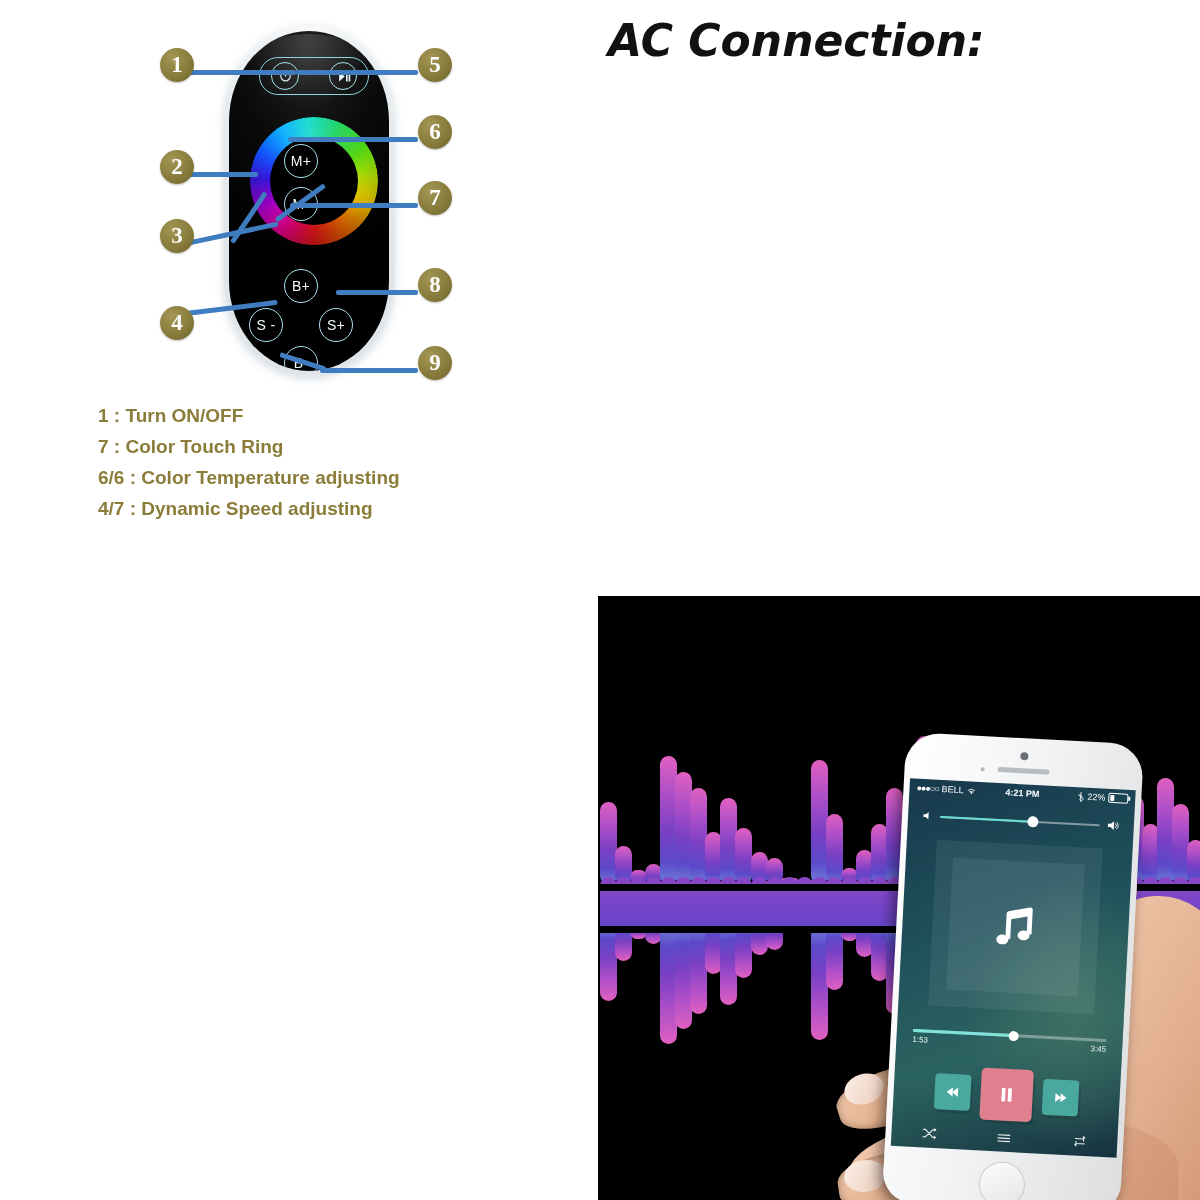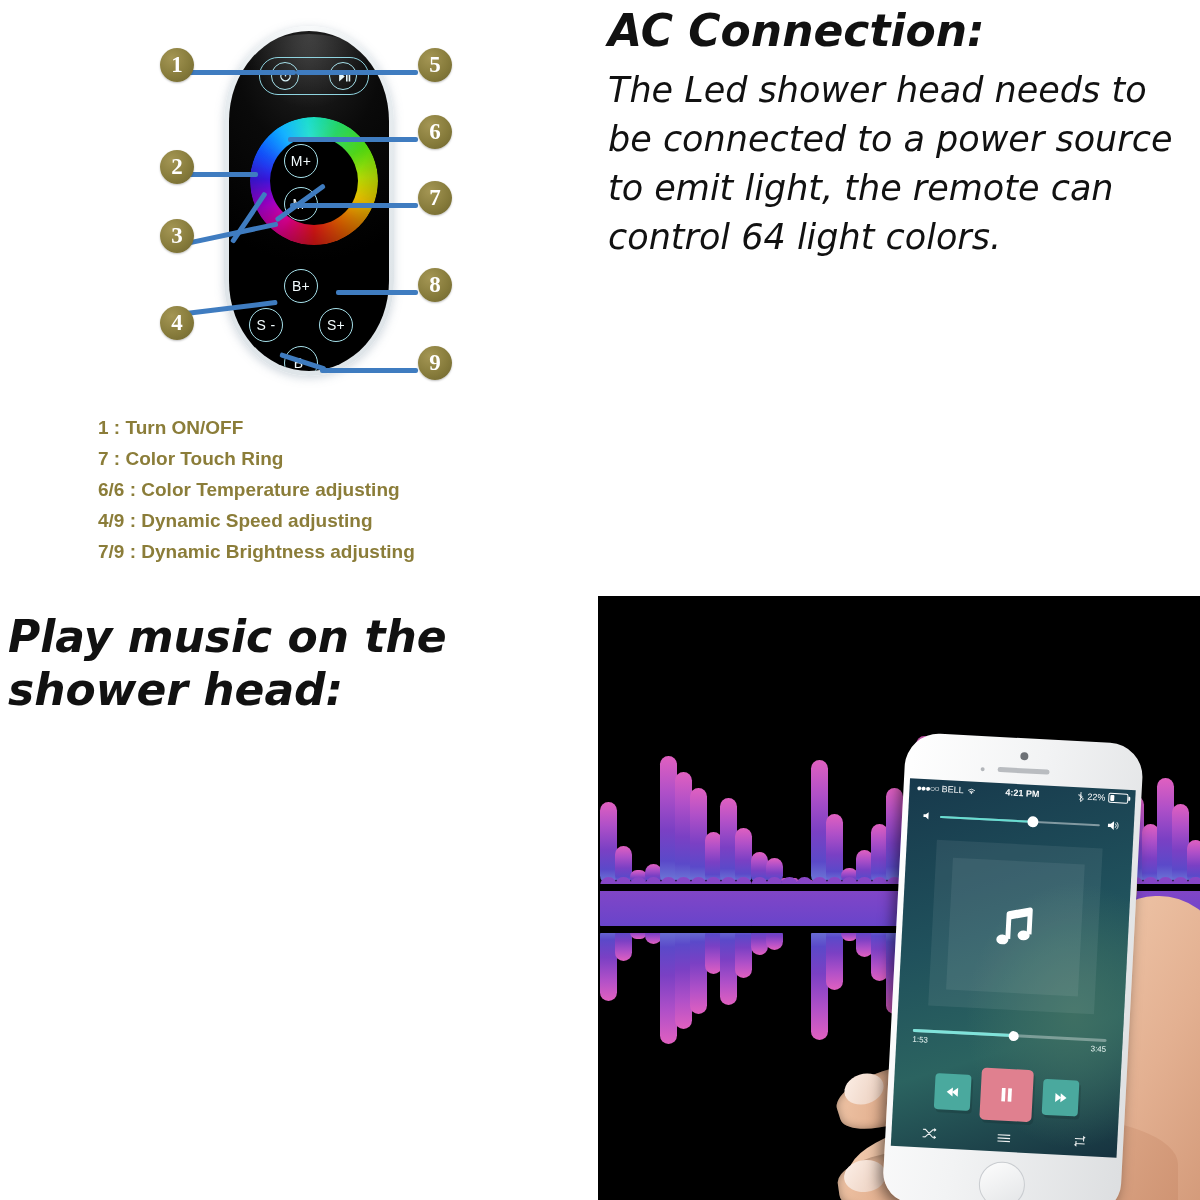--- a/index.html
+++ b/index.html
@@ -100,29 +100,29 @@
     display:flex;align-items:center;justify-content:center;
     box-shadow:0 1px 2px rgba(0,0,0,.25);
     z-index:6;
   }
   .lead{
     position:absolute;height:5px;border-radius:2px;
     background:#3f7cc0;z-index:5;transform-origin:left center;
   }
 
   
-  #legend{position:absolute;left:98px;top:400px;width:470px;margin-top:12px;}
+  #legend{position:absolute;left:98px;top:400px;width:470px;}
   .legend-line{
     font-family:"Liberation Sans",sans-serif;
     font-weight:bold;font-size:19px;color:#8b7d39;
     line-height:31px;white-space:nowrap;
   }
 
   
-  #ac-block{left:608px;top:4px;width:590px;height:380px;}
+  #ac-block{left:608px;top:14px;width:590px;height:380px;}
   .head-title{
     font-family:"DejaVu Sans",sans-serif;
     font-style:italic;font-size:44px;color:#111;line-height:54px;margin:0 0 8px 0;
   }
   .body-text{
     font-family:"DejaVu Sans",sans-serif;
     font-style:italic;font-size:35px;color:#111;line-height:49px;margin:0;
   }
 
   
@@ -310,32 +310,29 @@
     <div class="badge" style="left:418px;top:48px;">5</div>
     <div class="badge" style="left:418px;top:115px;">6</div>
     <div class="badge" style="left:418px;top:181px;">7</div>
     <div class="badge" style="left:418px;top:268px;">8</div>
     <div class="badge" style="left:418px;top:346px;">9</div>
 
     <div id="legend">
       <div class="legend-line">1 : Turn ON/OFF</div>
       <div class="legend-line">7 : Color Touch Ring</div>
       <div class="legend-line">6/6 : Color Temperature adjusting</div>
-      <div class="legend-line">4/9 : Dynamic Speed adjusting</div>
-      <div class="legend-line">7/9 : Dynamic Brightness adjusting</div>
+      <div class="legend-line">4/7 : Dynamic Speed adjusting</div>
     </div>
   </div>
 
   <div class="abs" id="ac-block">
     <h1 class="head-title">AC Connection:</h1>
-    <p class="body-text">The Led shower head needs to be connected to a power source to emit light, the remote can control 64 light colors.</p>
   </div>
 
   <div class="abs" id="music-block">
-    <h1 class="head-title">Play music on the shower head:</h1>
   </div>
 
   <div class="abs" id="media-panel">
     <div class="eq" id="eq">
         <div class="eq-bar" style="left: 2px; height: 82px; top: 206px;"></div>
         <div class="eq-bar down" style="left: 2px; height: 75px; top: 330px;"></div>
         <div class="eq-bar" style="left: 2px; height: 56px; top: 281px; background: linear-gradient(rgb(138, 70, 198), rgb(100, 68, 203));"></div>
         <div class="eq-bar" style="left: 17px; height: 38px; top: 250px;"></div>
         <div class="eq-bar down" style="left: 17px; height: 35px; top: 330px;"></div>
         <div class="eq-bar" style="left: 17px; height: 56px; top: 281px; background: linear-gradient(rgb(138, 70, 198), rgb(100, 68, 203));"></div>

